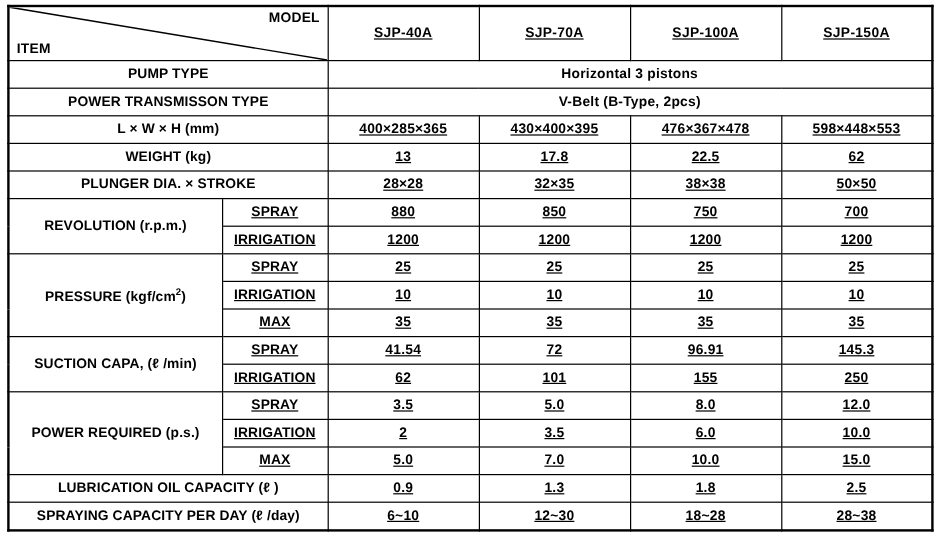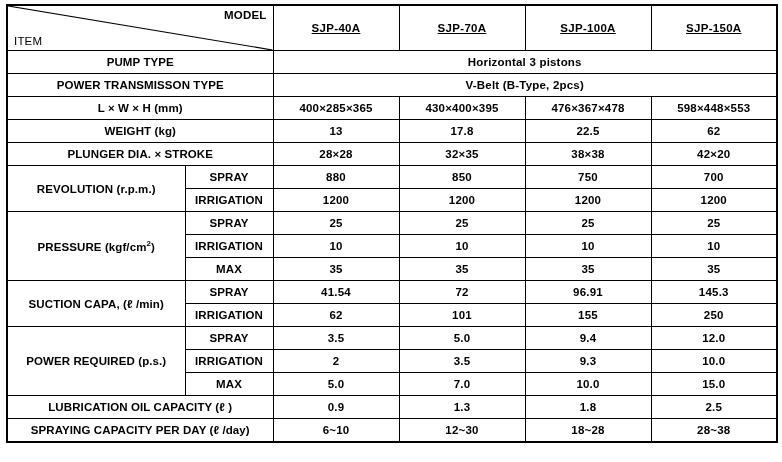--- a/index.html
+++ b/index.html
@@ -59,48 +59,50 @@
     right: 6px;
     font-size: 11.5px;
     font-weight: bold;
     letter-spacing: .2px;
   }
   .hdr-item {
     position: absolute;
     bottom: 3px;
     left: 6px;
     font-size: 11.5px;
-    font-weight: normal;
+    font-weight: bold;
     letter-spacing: .2px;
   }
   .model-head {
     height: 44px !important;
     font-size: 12.5px;
     letter-spacing: .3px;
     text-decoration: underline;
   }
   .row-label {
     text-align: left;
     padding-left: 7px;
     font-size: 11.5px;
     letter-spacing: .1px;
   }
   .sub-label {
     text-align: left;
     padding-left: 7px;
     font-size: 11px;
     letter-spacing: .1px;
+    text-decoration: underline;
   }
   .span-all {
     font-size: 12px;
     letter-spacing: .2px;
   }
   .val {
     font-size: 11.5px;
     letter-spacing: .2px;
+    text-decoration: underline;
   }
   sup { font-size: 8px; vertical-align: super; }
 </style>
 </head>
 <body>
 
 <div class="sheet">
   <table class="spec">
     <colgroup>
       <col class="c-item">
@@ -144,21 +146,21 @@
           <td class="val">13</td>
           <td class="val">17.8</td>
           <td class="val">22.5</td>
           <td class="val">62</td>
         </tr>
         <tr>
           <td class="row-label" colspan="2">PLUNGER DIA. × STROKE</td>
           <td class="val">28×28</td>
           <td class="val">32×35</td>
           <td class="val">38×38</td>
-          <td class="val">42×20</td>
+          <td class="val">50×50</td>
         </tr>
         <tr>
           <td class="row-label" rowspan="2">REVOLUTION (r.p.m.)</td>
           <td class="sub-label">SPRAY</td>
           <td class="val">880</td>
           <td class="val">850</td>
           <td class="val">750</td>
           <td class="val">700</td>
         </tr>
         <tr>
@@ -203,28 +205,28 @@
           <td class="val">62</td>
           <td class="val">101</td>
           <td class="val">155</td>
           <td class="val">250</td>
         </tr>
         <tr>
           <td class="row-label" rowspan="3">POWER REQUIRED (p.s.)</td>
           <td class="sub-label">SPRAY</td>
           <td class="val">3.5</td>
           <td class="val">5.0</td>
-          <td class="val">9.4</td>
+          <td class="val">8.0</td>
           <td class="val">12.0</td>
         </tr>
         <tr>
           <td class="sub-label">IRRIGATION</td>
           <td class="val">2</td>
           <td class="val">3.5</td>
-          <td class="val">9.3</td>
+          <td class="val">6.0</td>
           <td class="val">10.0</td>
         </tr>
         <tr>
           <td class="sub-label">MAX</td>
           <td class="val">5.0</td>
           <td class="val">7.0</td>
           <td class="val">10.0</td>
           <td class="val">15.0</td>
         </tr>
         <tr>

